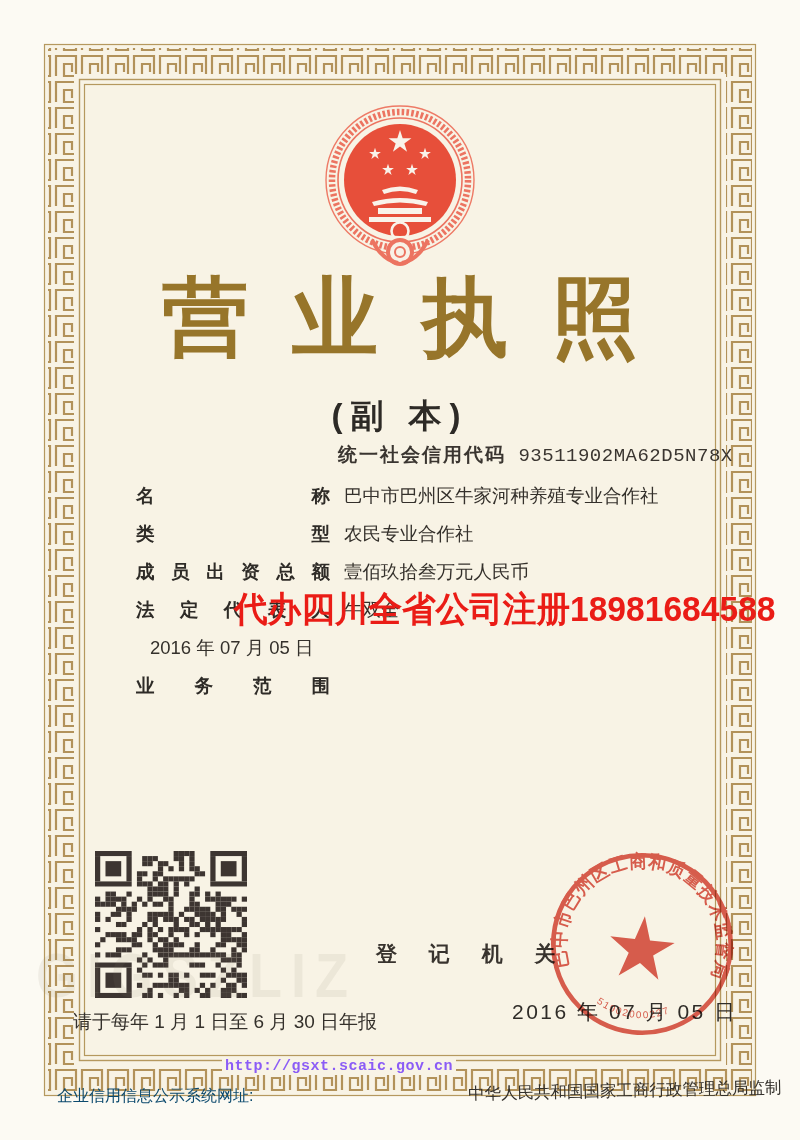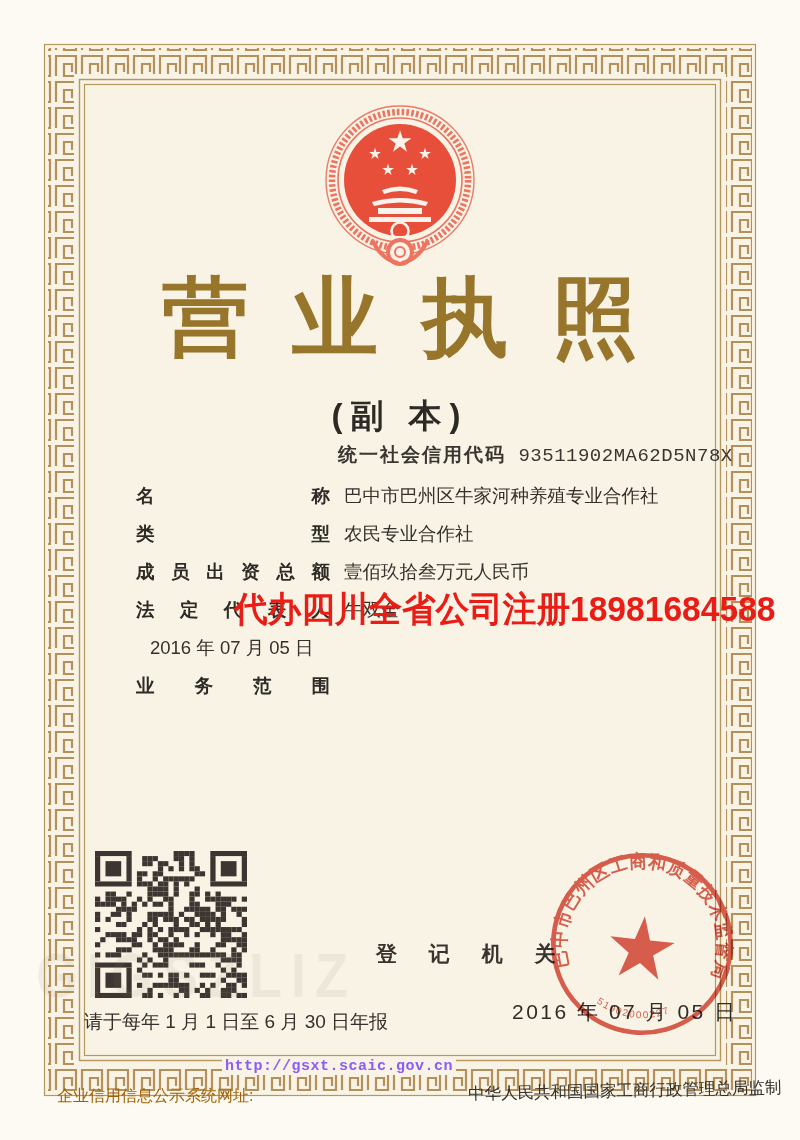--- a/index.html
+++ b/index.html
@@ -37,29 +37,29 @@
                font-size:35px; font-weight:700; color:#ea1c16; white-space:nowrap;
                transform:scaleX(0.96); transform-origin:left; }
   
   .qr { position:absolute; left:95px; top:851px; }
   .ghost { position:absolute; left:36px; top:944px; font-size:54px; font-weight:700;
            letter-spacing:9px; color:rgba(135,124,108,0.10); transform:scaleY(1.15); }
   .reg-label { position:absolute; left:376px; top:940px; font-size:21px;
                font-weight:600; letter-spacing:13px; color:#38332e; white-space:nowrap; }
   .reg-date { position:absolute; left:512px; top:998px; font-size:21px;
               letter-spacing:2.5px; color:#2f2c28; white-space:nowrap; }
-  .annual-note { position:absolute; left:84px; top:1009px; font-size:19px;
+  .annual-note { position:absolute; left:73px; top:1009px; font-size:19px;
                  color:#34302b; white-space:nowrap; }
   .stamp { position:absolute; left:544px; top:846px; width:196px; height:196px;
            mix-blend-mode:multiply; z-index:7; }
   .url { position:absolute; left:222px; top:1058px; z-index:3;
          font-family:"Liberation Mono", monospace; font-weight:700; font-size:15px;
          color:#8b5cf6; background:#f8f3e6; padding:0 3px; letter-spacing:0.5px; }
   .footer-left { position:absolute; left:57px; top:1086px; font-size:16px;
-                 color:#a16207; white-space:nowrap; }
+                 color:#0c4a6e; white-space:nowrap; }
   .footer-right { position:absolute; left:468px; top:1080px; font-size:16.5px;
                   color:#33302b; white-space:nowrap; transform:rotate(-1.2deg); }
 </style>
 </head>
 <body>
 
 <div class="page">
 
   <div class="inner-paper"></div>
 

